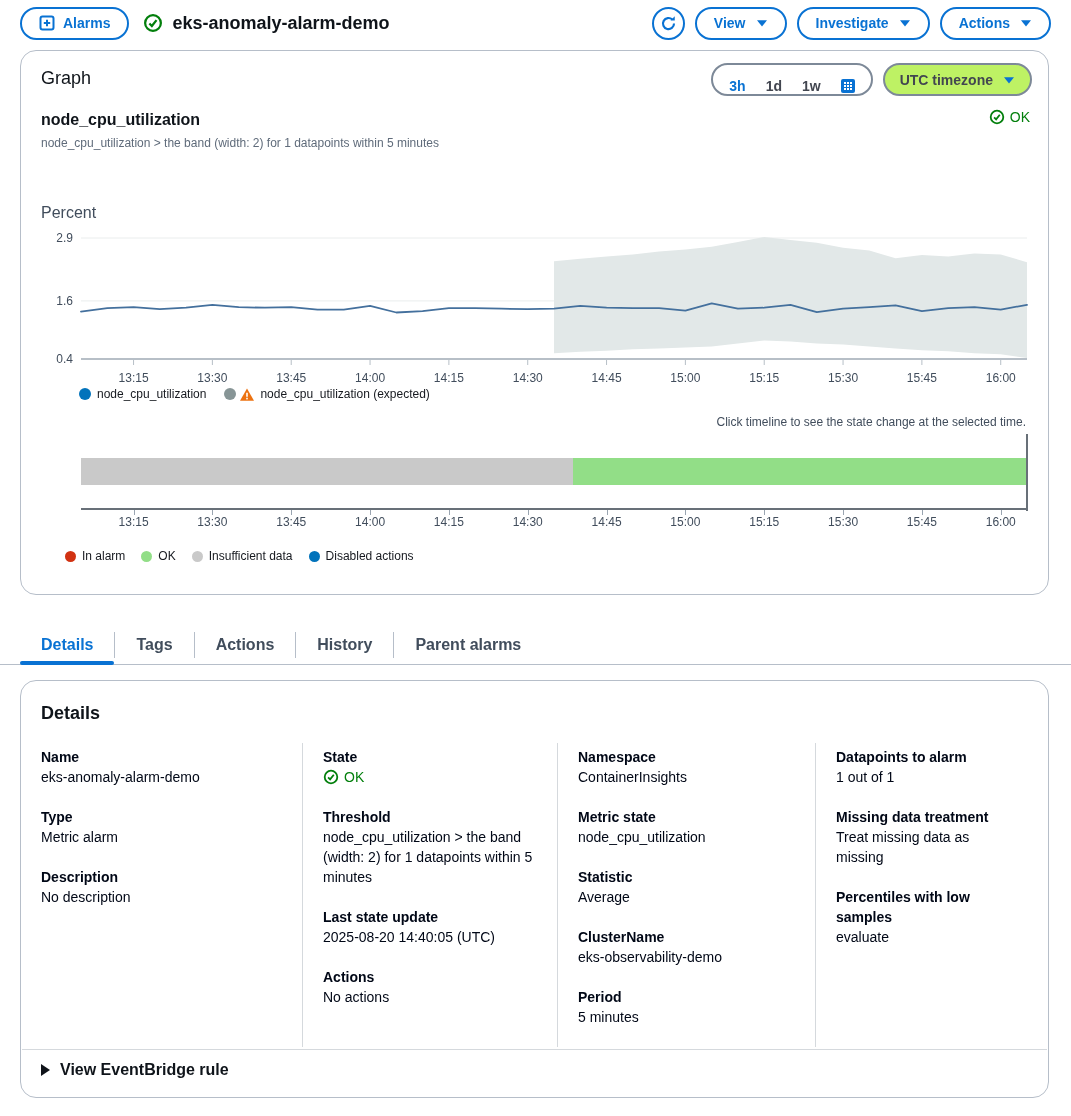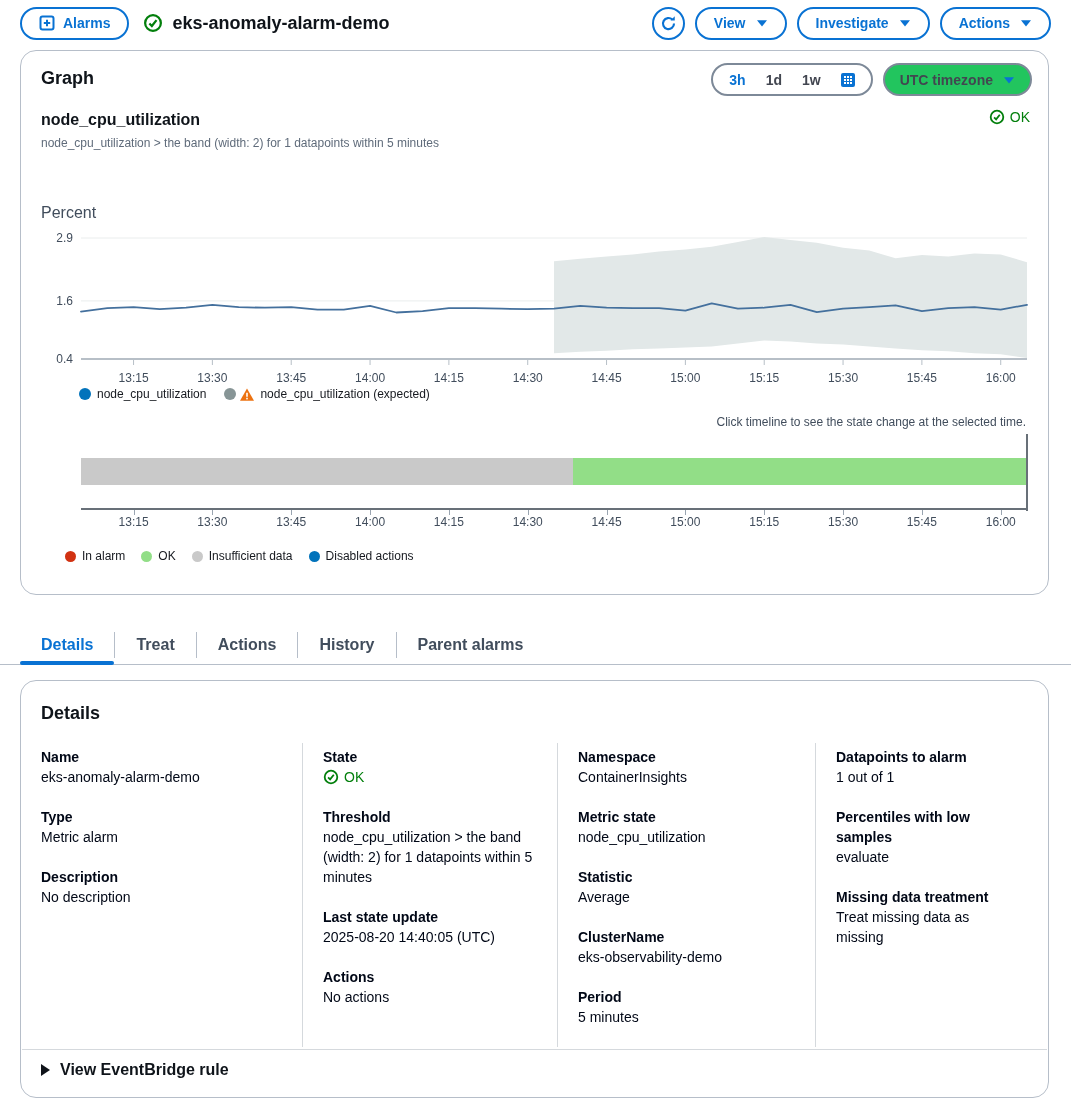--- a/index.html
+++ b/index.html
@@ -15,27 +15,27 @@
   .topbar-actions{display:flex;gap:10px;align-items:flex-start}
   .icon-btn{width:33px;height:33px;border:2px solid #0972d3;border-radius:50%;display:flex;align-items:center;justify-content:center;background:#fff}
   .caret{margin-left:2px}
 
   
   .card{position:absolute;left:20px;width:1029px;background:#fff;border:1px solid #b6bec9;border-radius:16px}
   .graph-card{top:50px;height:545px}
   .details-card{top:680px;height:418px}
 
   
-  .graph-heading{position:absolute;left:20px;top:17px;font-size:18px;font-weight:700}
+  .graph-heading{position:absolute;left:20px;top:17px;font-size:18px;font-weight:400}
   .graph-controls{position:absolute;top:12px;right:16px;display:flex;gap:10px;align-items:center}
-  .segmented{height:33px;border:2px solid #7d8998;border-radius:20px;display:flex;align-items:center;padding:0 6px}
+  .segmented{height:33px;border:2px solid #7d8998;border-radius:20px;display:flex;align-items:flex-end;padding:0 6px}
   .range-item{font-size:14px;font-weight:700;color:#424650;padding:0 10px;background:transparent}
   .range-item.selected{color:#0972d3}
   .cal-btn{padding:0 9px;display:flex;align-items:center;background:transparent}
-  .dropdown-btn{height:33px;border:2px solid #7d8998;border-radius:20px;display:inline-flex;align-items:center;gap:8px;padding:0 15px;font-size:14px;font-weight:700;color:#424650;background:#22c55e}
+  .dropdown-btn{height:33px;border:2px solid #7d8998;border-radius:20px;display:inline-flex;align-items:center;gap:8px;padding:0 15px;font-size:14px;font-weight:700;color:#424650;background:#bef264}
   .metric-head{position:absolute;left:20px;top:60px}
   .metric-head h3{font-size:16px;font-weight:700}
   .metric-head p{font-size:12px;color:#5f6b7a;margin-top:7px}
   .ok-badge{position:absolute;right:18px;top:58px;display:flex;align-items:center;gap:5px;font-size:14px;color:#037f0c}
   .unit-label{position:absolute;left:20px;top:153px;font-size:16px;color:#414d5c}
   #chart-svg{position:absolute;left:0;top:170px}
   .chart-legend{position:absolute;left:58px;top:336px;display:flex;gap:18px;align-items:center;font-size:12px;color:#16191f}
   .legend-item{display:flex;align-items:center;gap:6px}
   .legend-dot{width:12px;height:12px;border-radius:50%;flex:none}
   .legend-warn{margin-left:-2px;display:flex}
@@ -289,21 +289,21 @@
       <span class="legend-item">
         <span class="legend-dot" style="background: rgb(2, 115, 187);"></span>
         <span>Disabled actions</span>
       </span>
     </div>
 </section>
 
 <nav class="tabs" id="tabs">
     <button class="tab active">Details</button>
     <div class="tab-sep"></div>
-    <button class="tab">Treat</button>
+    <button class="tab">Tags</button>
     <div class="tab-sep"></div>
     <button class="tab">Actions</button>
     <div class="tab-sep"></div>
     <button class="tab">History</button>
     <div class="tab-sep"></div>
     <button class="tab">Parent alarms</button>
   </nav>
 
 <section class="card details-card">
   <h2 class="details-heading">Details</h2>
@@ -369,26 +369,26 @@
           <div class="dlabel">Period</div>
           <div class="dvalue">5 minutes</div>
         </div>
       </div>
       <div class="dcol">
         <div class="dfield">
           <div class="dlabel">Datapoints to alarm</div>
           <div class="dvalue">1 out of 1</div>
         </div>
         <div class="dfield">
+          <div class="dlabel">Missing data treatment</div>
+          <div class="dvalue">Treat missing data as missing</div>
+        </div>
+        <div class="dfield">
           <div class="dlabel">Percentiles with low samples</div>
           <div class="dvalue">evaluate</div>
-        </div>
-        <div class="dfield">
-          <div class="dlabel">Missing data treatment</div>
-          <div class="dvalue">Treat missing data as missing</div>
         </div>
       </div>
     </div>
   <div class="details-divider"></div>
   <button class="expander">
     <span class="tri"></span>
     <span>View EventBridge rule</span>
   </button>
 </section>
 

